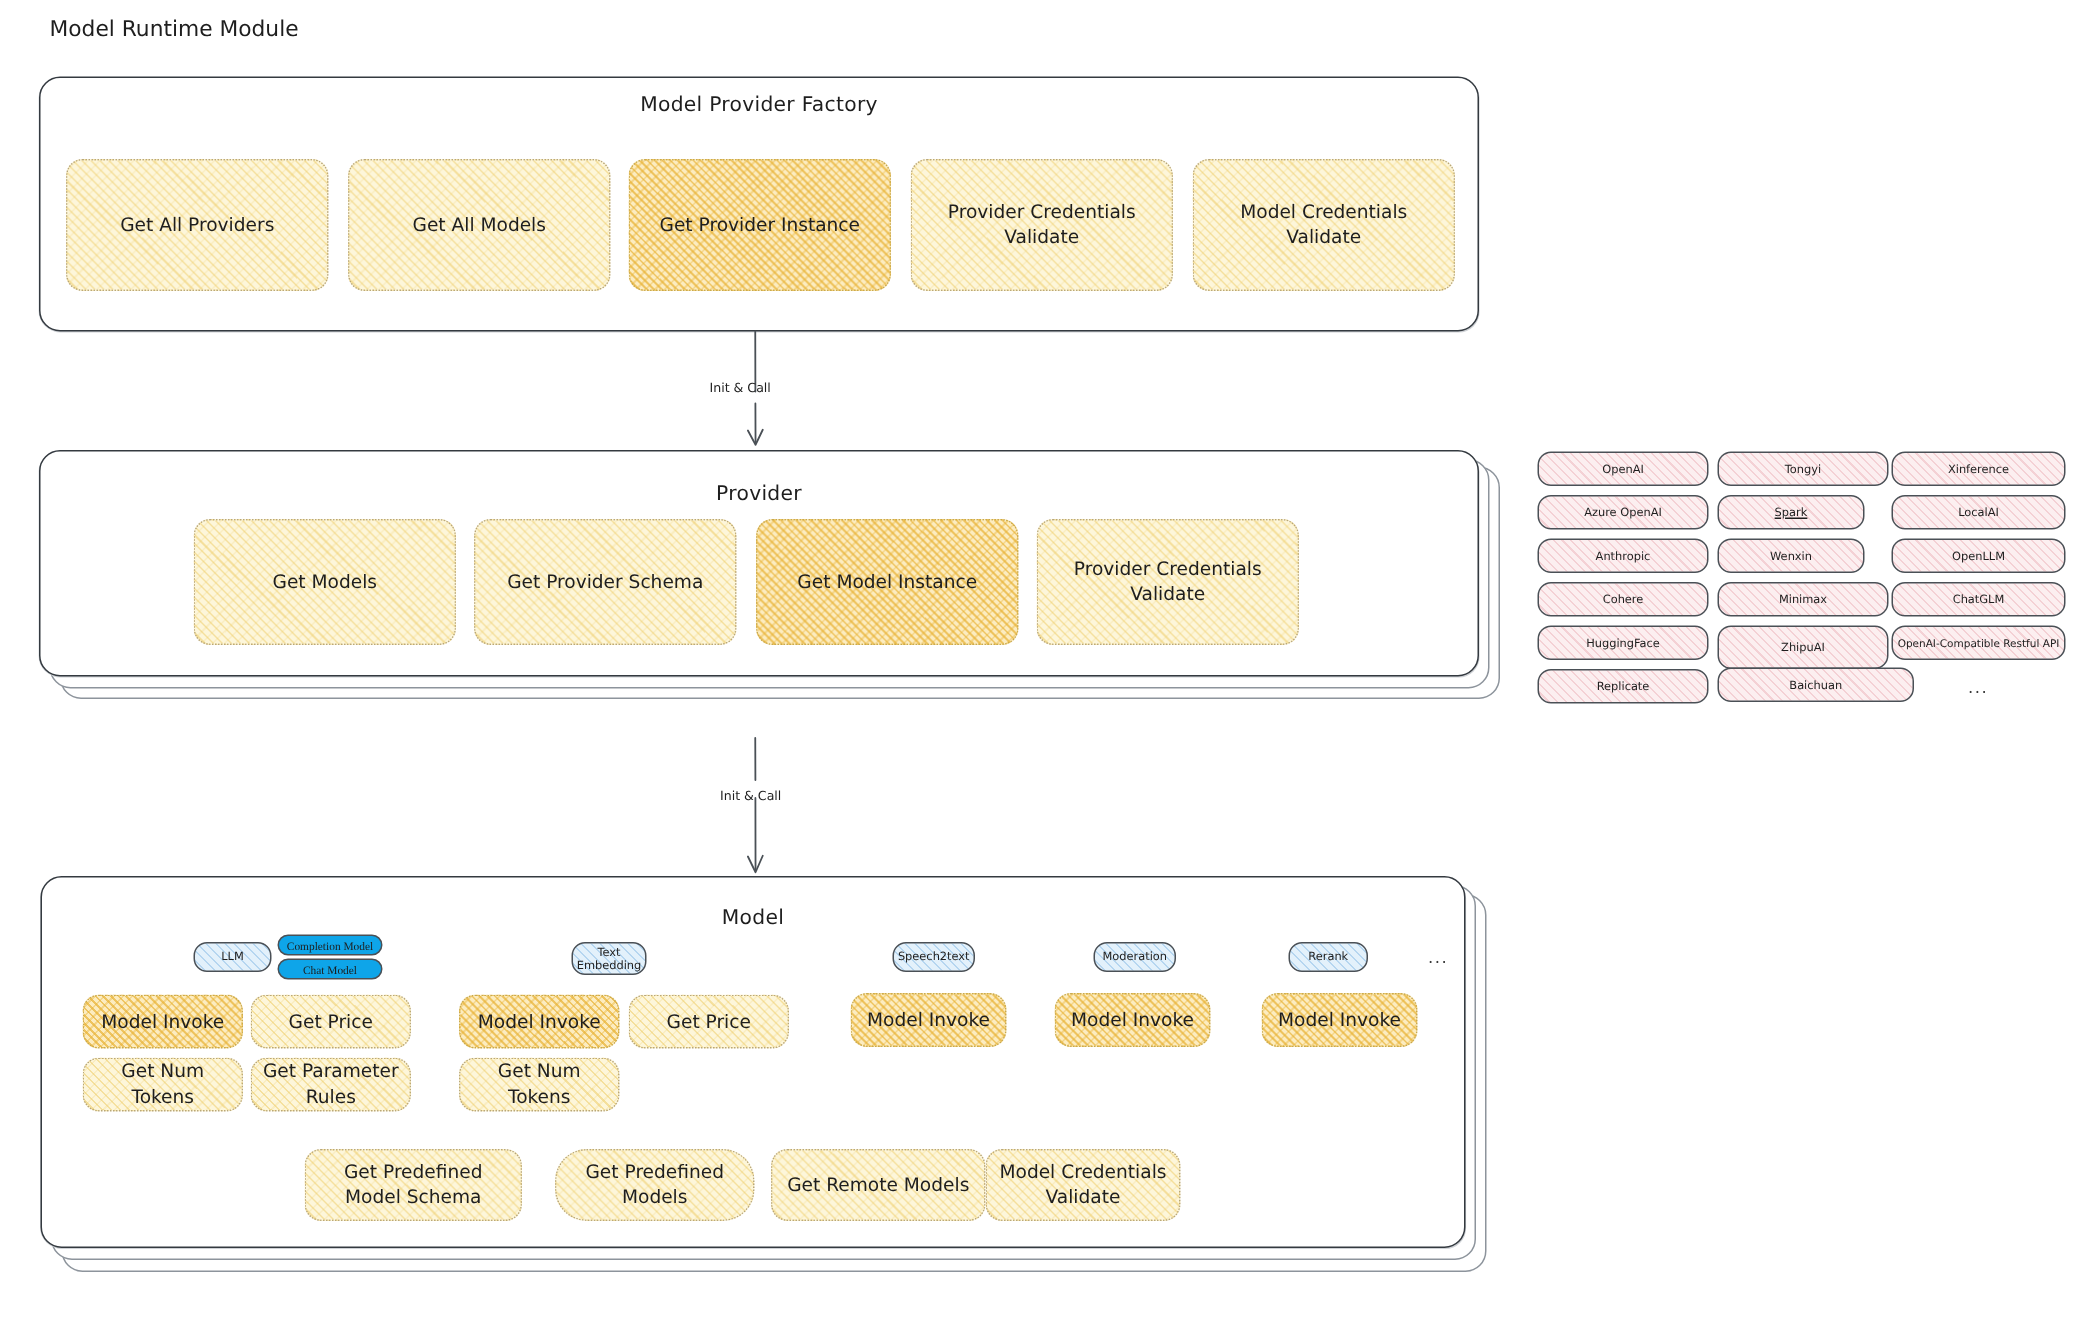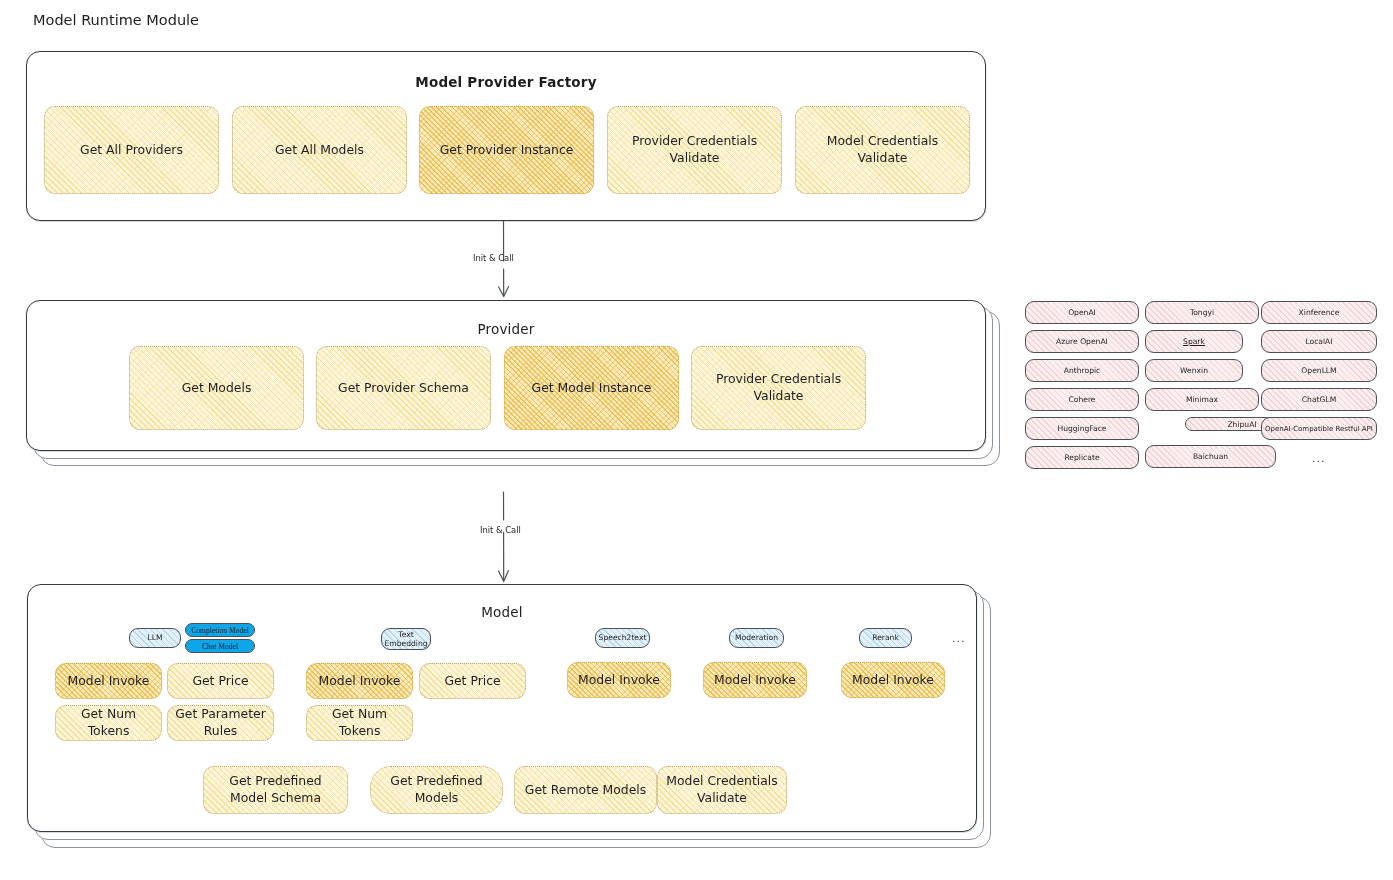--- a/index.html
+++ b/index.html
@@ -146,21 +146,21 @@
     white-space: nowrap;
   }
   svg.connector { position: absolute; overflow: visible; }
 </style>
 </head>
 <body>
 
 <div class="page-title" style="left:33px; top:12px;">Model Runtime Module</div>
 
 <div class="panel" style="left:26px; top:51px; width:960px; height:170px;"></div>
-<div class="panel-title" style="left:26px; top:74px; width:960px;font-weight:bold;">Model Provider Factory</div>
+<div class="panel-title" style="left:26px; top:62px; width:960px;">Model Provider Factory</div>
 
 <div class="node" style="left:44px; top:106px; width:175px; height:88px;">Get All Providers</div>
 <div class="node" style="left:232px; top:106px; width:175px; height:88px;">Get All Models</div>
 <div class="node hl" style="left:419px; top:106px; width:175px; height:88px;">Get Provider Instance</div>
 <div class="node" style="left:607px; top:106px; width:175px; height:88px;">Provider Credentials Validate</div>
 <div class="node" style="left:795px; top:106px; width:175px; height:88px;">Model Credentials Validate</div>
 
 <svg class="connector" style="left:495px; top:221px;" width="20" height="78" viewBox="0 0 20 78">
   <path d="M8.5 0 L8.6 40" stroke="#4a5056" stroke-width="1.2" fill="none" stroke-linecap="round"></path>
   <path d="M8.6 48 L8.7 74" stroke="#4a5056" stroke-width="1.2" fill="none" stroke-linecap="round"></path>
@@ -182,21 +182,21 @@
 <div class="chip-pink" style="left:1025px; top:330px; width:114px; height:23px;">Azure OpenAI</div>
 <div class="chip-pink" style="left:1025px; top:359px; width:114px; height:23px;">Anthropic</div>
 <div class="chip-pink" style="left:1025px; top:388px; width:114px; height:23px;">Cohere</div>
 <div class="chip-pink" style="left:1025px; top:417px; width:114px; height:23px;">HuggingFace</div>
 <div class="chip-pink" style="left:1025px; top:446px; width:114px; height:23px;">Replicate</div>
 
 <div class="chip-pink" style="left:1145px; top:301px; width:114px; height:23px;">Tongyi</div>
 <div class="chip-pink" style="left:1145px; top:330px; width:98px; height:23px;text-decoration:underline;">Spark</div>
 <div class="chip-pink" style="left:1145px; top:359px; width:98px; height:23px;">Wenxin</div>
 <div class="chip-pink" style="left:1145px; top:388px; width:114px; height:23px;">Minimax</div>
-<div class="chip-pink" style="left:1145px; top:417px; width:114px; height:14px;margin-left:40px;">ZhipuAI</div>
+<div class="chip-pink" style="left:1145px; top:417px; width:114px; height:29px;">ZhipuAI</div>
 <div class="chip-pink" style="left:1145px; top:445px; width:131px; height:23px;">Baichuan</div>
 
 <div class="chip-pink" style="left:1261px; top:301px; width:116px; height:23px;">Xinference</div>
 <div class="chip-pink" style="left:1261px; top:330px; width:116px; height:23px;">LocalAI</div>
 <div class="chip-pink" style="left:1261px; top:359px; width:116px; height:23px;">OpenLLM</div>
 <div class="chip-pink" style="left:1261px; top:388px; width:116px; height:23px;">ChatGLM</div>
 <div class="chip-pink" style="left:1261px; top:417px; width:116px; height:23px; font-size:7px;">OpenAI-Compatible Restful API</div>
 <div class="ellipsis" style="left:1312px; top:452px;">...</div>
 
 <svg class="connector" style="left:495px; top:492px;" width="20" height="92" viewBox="0 0 20 92">

